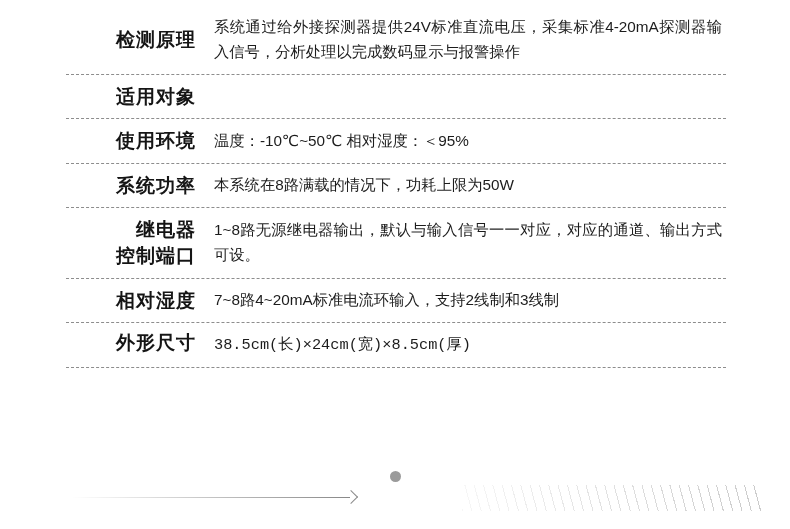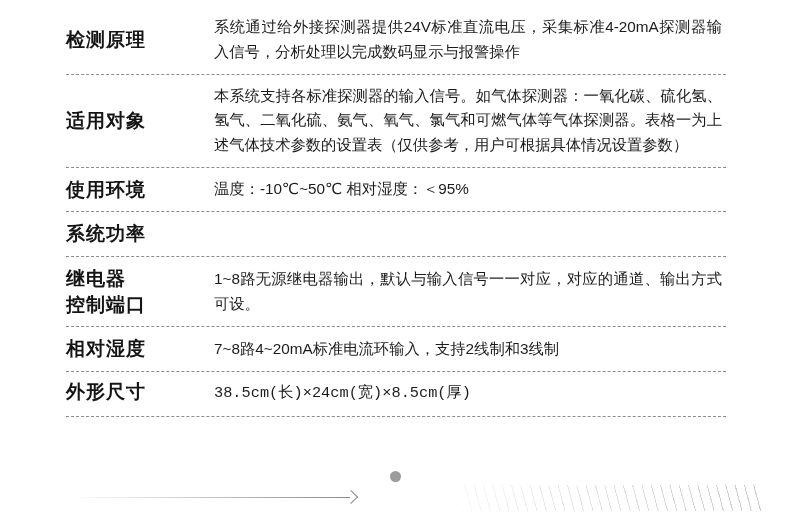--- a/index.html
+++ b/index.html
@@ -43,21 +43,21 @@
     border-bottom: 1px dashed #8d8d8d;
     font-family: Liberation Mono, monospace;
   }
 
   .spec-label {
     width: 136px;
     min-width: 136px;
     display: flex;
     align-items: center;
     justify-content: center;
-    text-align: left;
+    text-align: right;
     font-size: 19px;
     font-weight: bold;
     letter-spacing: 1px;
     color: #151515;
     line-height: 1.35;
     padding-right: 6px;
     box-sizing: border-box;
   }
   .spec-label span {
     display: block;
@@ -152,35 +152,35 @@
       <div class="spec-label">
           <span>检测原理</span>
         </div>
       <div class="spec-value">系统通过给外接探测器提供24V标准直流电压，采集标准4-20mA探测器输入信号，分析处理以完成数码显示与报警操作</div>
     </div>
 
     <div class="spec-row">
       <div class="spec-label">
           <span>适用对象</span>
         </div>
-      <div class="spec-value">本系统支持各标准探测器的输入信号。如气体探测器：一氧化碳、硫化氢、氢气、二氧化硫、氨气、氧气、氯气和可燃气体等气体探测器。表格一为上述气体技术参数的设置表（仅供参考，用户可根据具体情况设置参数）</div>
     </div>
 
 
     <div class="spec-row">
       <div class="spec-label">
           <span>使用环境</span>
         </div>
       <div class="spec-value">温度：-10℃~50℃      相对湿度：＜95%</div>
     </div>
 
     <div class="spec-row">
       <div class="spec-label">
           <span>系统功率</span>
         </div>
+      <div class="spec-value">本系统在8路满载的情况下，功耗上限为50W</div>
     </div>
 
     <div class="spec-row">
       <div class="spec-label">
           <span class="multiline">继电器<br>控制端口</span>
         </div>
       <div class="spec-value">1~8路无源继电器输出，默认与输入信号一一对应，对应的通道、输出方式可设。</div>
     </div>
 
     <div class="spec-row">

